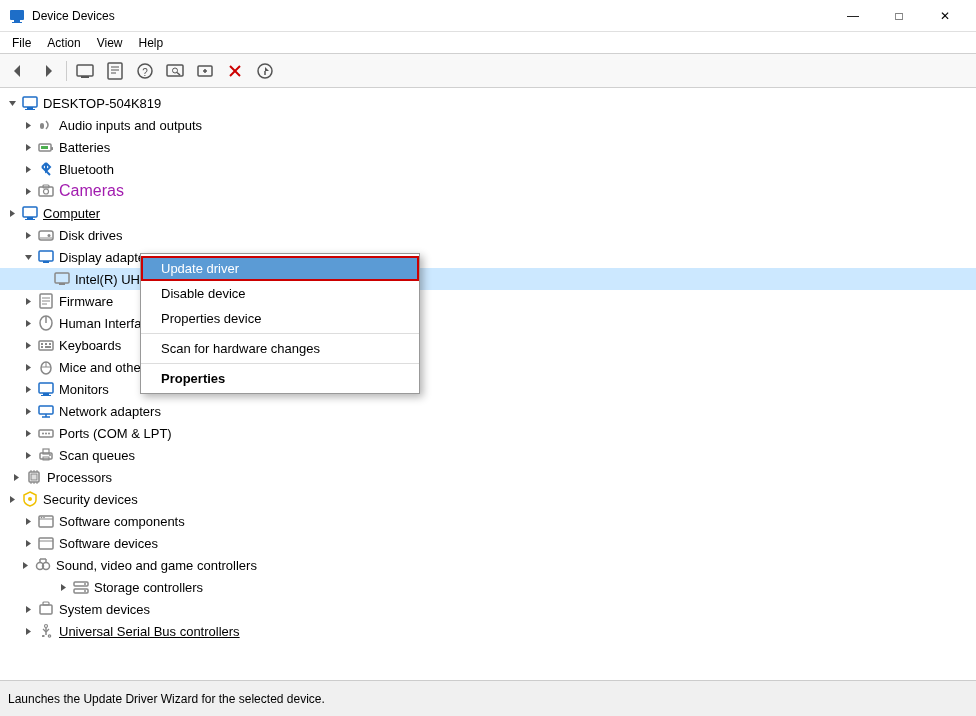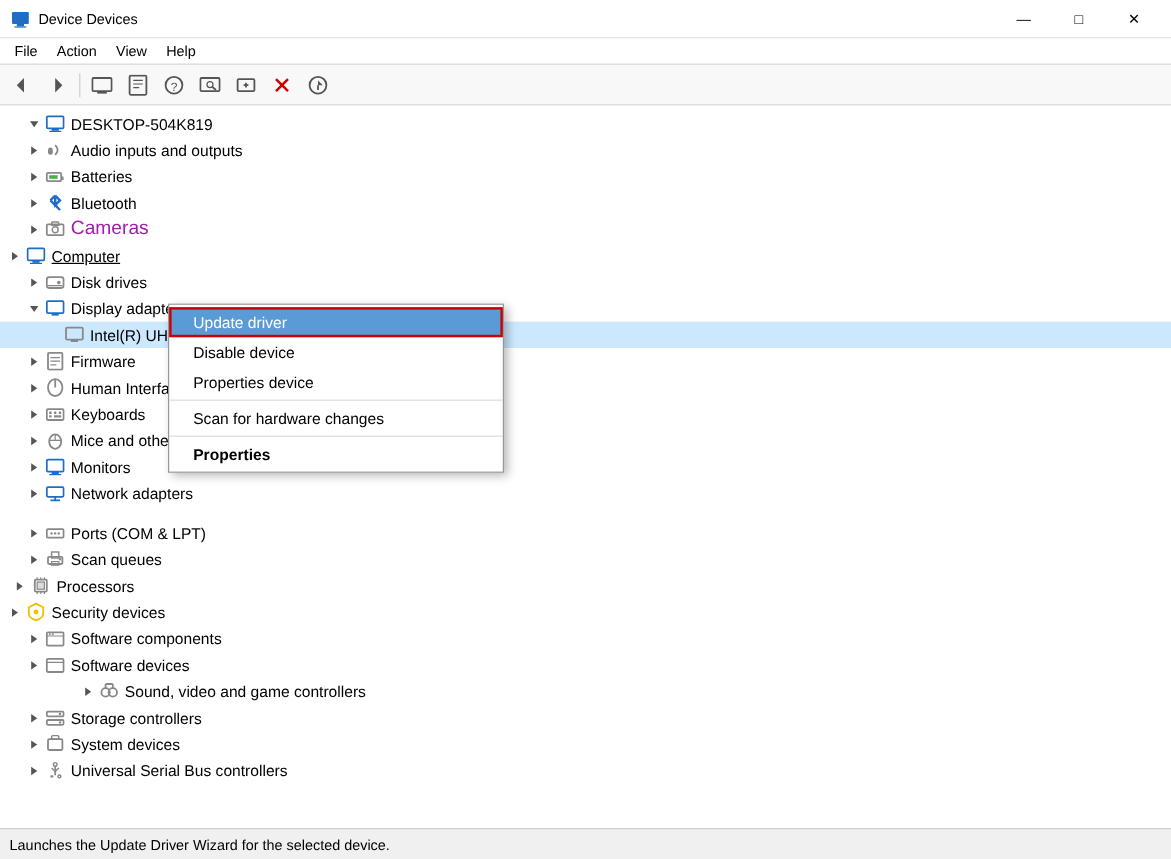--- a/index.html
+++ b/index.html
@@ -152,21 +152,21 @@
       font-weight: bold;
     }
     .context-menu-sep {
       height: 1px;
       background: #ddd;
       margin: 2px 0;
     }
 
     
     .status-bar {
-      height: 26px;
+      height: 36px;
       background: #f0f0f0;
       border-top: 1px solid #ccc;
       display: flex;
       align-items: center;
       padding: 0 8px;
       font-size: 12px;
       color: #000;
     }
   </style>
 </head>
@@ -251,21 +251,21 @@
     <svg width="18" height="18" viewBox="0 0 18 18">
       <circle cx="9" cy="9" r="7" fill="none" stroke="#555" stroke-width="1.5"></circle>
       <polygon points="9,5 13,9 9,9" fill="#555"></polygon>
       <line x1="9" y1="9" x2="9" y2="13" stroke="#555" stroke-width="1.5"></line>
     </svg>
   </div>
 </div>
 
 <div class="main">
   <div class="tree" id="device-tree">
-  <div class="tree-item" style="padding-left: 20px;">
+  <div class="tree-item" style="padding-left: 4px;">
         <span style="width: 16px; height: 16px; display: inline-flex; align-items: center; justify-content: center; font-size: 9px; color: rgb(85, 85, 85); flex-shrink: 0; margin-right: 1px;">
           <svg width="9" height="9" viewBox="0 0 9 9">
             <polygon points="1,2 8,2 4.5,7" fill="#555"></polygon>
           </svg>
         </span>
         <span style="width: 18px; height: 18px; display: inline-flex; align-items: center; justify-content: center; margin-right: 4px; flex-shrink: 0;">
           <svg width="16" height="16" viewBox="0 0 16 16">
             <rect x="1" y="2" width="14" height="10" rx="1" fill="none" stroke="#1E6EC8" stroke-width="1.5"></rect>
             <rect x="5" y="12" width="6" height="2" fill="#1E6EC8"></rect>
             <rect x="3" y="14" width="10" height="1" fill="#1E6EC8"></rect>
@@ -474,21 +474,21 @@
         </span>
         <span style="width: 18px; height: 18px; display: inline-flex; align-items: center; justify-content: center; margin-right: 4px; flex-shrink: 0;">
           <svg width="16" height="16" viewBox="0 0 16 16">
             <rect x="1" y="3" width="14" height="8" rx="1" fill="none" stroke="#1E6EC8" stroke-width="1.5"></rect>
             <line x1="8" y1="11" x2="8" y2="14" stroke="#1E6EC8" stroke-width="1.5"></line>
             <line x1="4" y1="14" x2="12" y2="14" stroke="#1E6EC8" stroke-width="1.5"></line>
           </svg>
         </span>
         <span style="font-size: 13px; color: rgb(0, 0, 0);">Network adapters</span>
       </div>
-      <div class="tree-item" style="padding-left: 20px; margin-top: 11px;">
+      <div class="tree-item" style="padding-left: 20px;">
         <span style="width: 16px; height: 16px; display: inline-flex; align-items: center; justify-content: center; font-size: 9px; color: rgb(85, 85, 85); flex-shrink: 0; margin-right: 1px;">
           <svg width="9" height="9" viewBox="0 0 9 9">
             <polygon points="2,1 7,4.5 2,8" fill="#555"></polygon>
           </svg>
         </span>
         <span style="width: 18px; height: 18px; display: inline-flex; align-items: center; justify-content: center; margin-right: 4px; flex-shrink: 0;">
           <svg width="16" height="16" viewBox="0 0 16 16">
             <rect x="1" y="5" width="14" height="7" rx="1" fill="none" stroke="#888" stroke-width="1.5"></rect>
             <circle cx="5" cy="8.5" r="1" fill="#888"></circle>
             <circle cx="8" cy="8.5" r="1" fill="#888"></circle>
@@ -570,38 +570,38 @@
           </svg>
         </span>
         <span style="width: 18px; height: 18px; display: inline-flex; align-items: center; justify-content: center; margin-right: 4px; flex-shrink: 0;">
           <svg width="16" height="16" viewBox="0 0 16 16">
             <rect x="1" y="3" width="14" height="11" rx="1" fill="none" stroke="#888" stroke-width="1.5"></rect>
             <line x1="1" y1="6" x2="15" y2="6" stroke="#888" stroke-width="1"></line>
           </svg>
         </span>
         <span style="font-size: 13px; color: rgb(0, 0, 0);">Software devices</span>
       </div>
-      <div class="tree-item" style="padding-left: 17px; margin-left: 48px;">
+      <div class="tree-item" style="padding-left: 17px;">
         <span style="width: 16px; height: 16px; display: inline-flex; align-items: center; justify-content: center; font-size: 9px; color: rgb(85, 85, 85); flex-shrink: 0; margin-right: 1px;">
           <svg width="9" height="9" viewBox="0 0 9 9">
             <polygon points="2,1 7,4.5 2,8" fill="#555"></polygon>
           </svg>
         </span>
         <span style="width: 18px; height: 18px; display: inline-flex; align-items: center; justify-content: center; margin-right: 4px; flex-shrink: 0;">
           <svg width="16" height="16" viewBox="0 0 16 16">
             <circle cx="5" cy="9" r="3.5" fill="none" stroke="#888" stroke-width="1.5"></circle>
             <circle cx="11" cy="9" r="3.5" fill="none" stroke="#888" stroke-width="1.5"></circle>
             <line x1="5" y1="5.5" x2="5" y2="2" stroke="#888" stroke-width="1.5"></line>
             <line x1="11" y1="5.5" x2="11" y2="2" stroke="#888" stroke-width="1.5"></line>
             <line x1="5" y1="2" x2="11" y2="2" stroke="#888" stroke-width="1.5"></line>
           </svg>
         </span>
         <span style="font-size: 13px; color: rgb(0, 0, 0);">Sound, video and game controllers</span>
       </div>
-      <div class="tree-item" style="padding-left: 20px;">
+      <div class="tree-item" style="padding-left: 8px; margin-left: 47px;">
         <span style="width: 16px; height: 16px; display: inline-flex; align-items: center; justify-content: center; font-size: 9px; color: rgb(85, 85, 85); flex-shrink: 0; margin-right: 1px;">
           <svg width="9" height="9" viewBox="0 0 9 9">
             <polygon points="2,1 7,4.5 2,8" fill="#555"></polygon>
           </svg>
         </span>
         <span style="width: 18px; height: 18px; display: inline-flex; align-items: center; justify-content: center; margin-right: 4px; flex-shrink: 0;">
           <svg width="16" height="16" viewBox="0 0 16 16">
             <rect x="1" y="3" width="14" height="4" rx="1" fill="none" stroke="#888" stroke-width="1.5"></rect>
             <rect x="1" y="10" width="14" height="4" rx="1" fill="none" stroke="#888" stroke-width="1.5"></rect>
             <circle cx="12" cy="5" r="1" fill="#888"></circle>
@@ -618,21 +618,21 @@
         </span>
         <span style="width: 18px; height: 18px; display: inline-flex; align-items: center; justify-content: center; margin-right: 4px; flex-shrink: 0;">
           <svg width="16" height="16" viewBox="0 0 16 16">
             <rect x="2" y="4" width="12" height="9" rx="1" fill="none" stroke="#888" stroke-width="1.5"></rect>
             <rect x="5" y="1" width="6" height="3" rx="1" fill="none" stroke="#888" stroke-width="1.2"></rect>
             <line x1="8" y1="4" x2="8" y2="4" stroke="#888"></line>
           </svg>
         </span>
         <span style="font-size: 13px; color: rgb(0, 0, 0);">System devices</span>
       </div>
-      <div class="tree-item" style="padding-left: 20px;">
+      <div class="tree-item" style="padding-left: 20px; text-decoration: underline;">
         <span style="width: 16px; height: 16px; display: inline-flex; align-items: center; justify-content: center; font-size: 9px; color: rgb(85, 85, 85); flex-shrink: 0; margin-right: 1px;">
           <svg width="9" height="9" viewBox="0 0 9 9">
             <polygon points="2,1 7,4.5 2,8" fill="#555"></polygon>
           </svg>
         </span>
         <span style="width: 18px; height: 18px; display: inline-flex; align-items: center; justify-content: center; margin-right: 4px; flex-shrink: 0;">
           <svg width="16" height="16" viewBox="0 0 16 16">
             <circle cx="8" cy="3" r="1.5" fill="none" stroke="#888" stroke-width="1.2"></circle>
             <line x1="8" y1="4.5" x2="8" y2="12" stroke="#888" stroke-width="1.5"></line>
             <line x1="8" y1="9" x2="5" y2="6" stroke="#888" stroke-width="1.2"></line>

